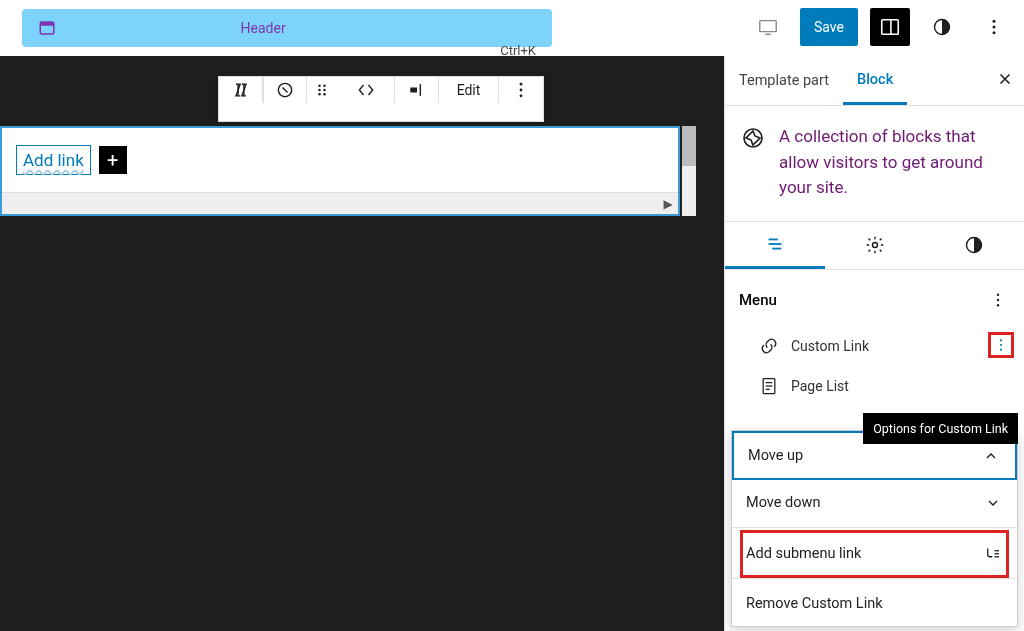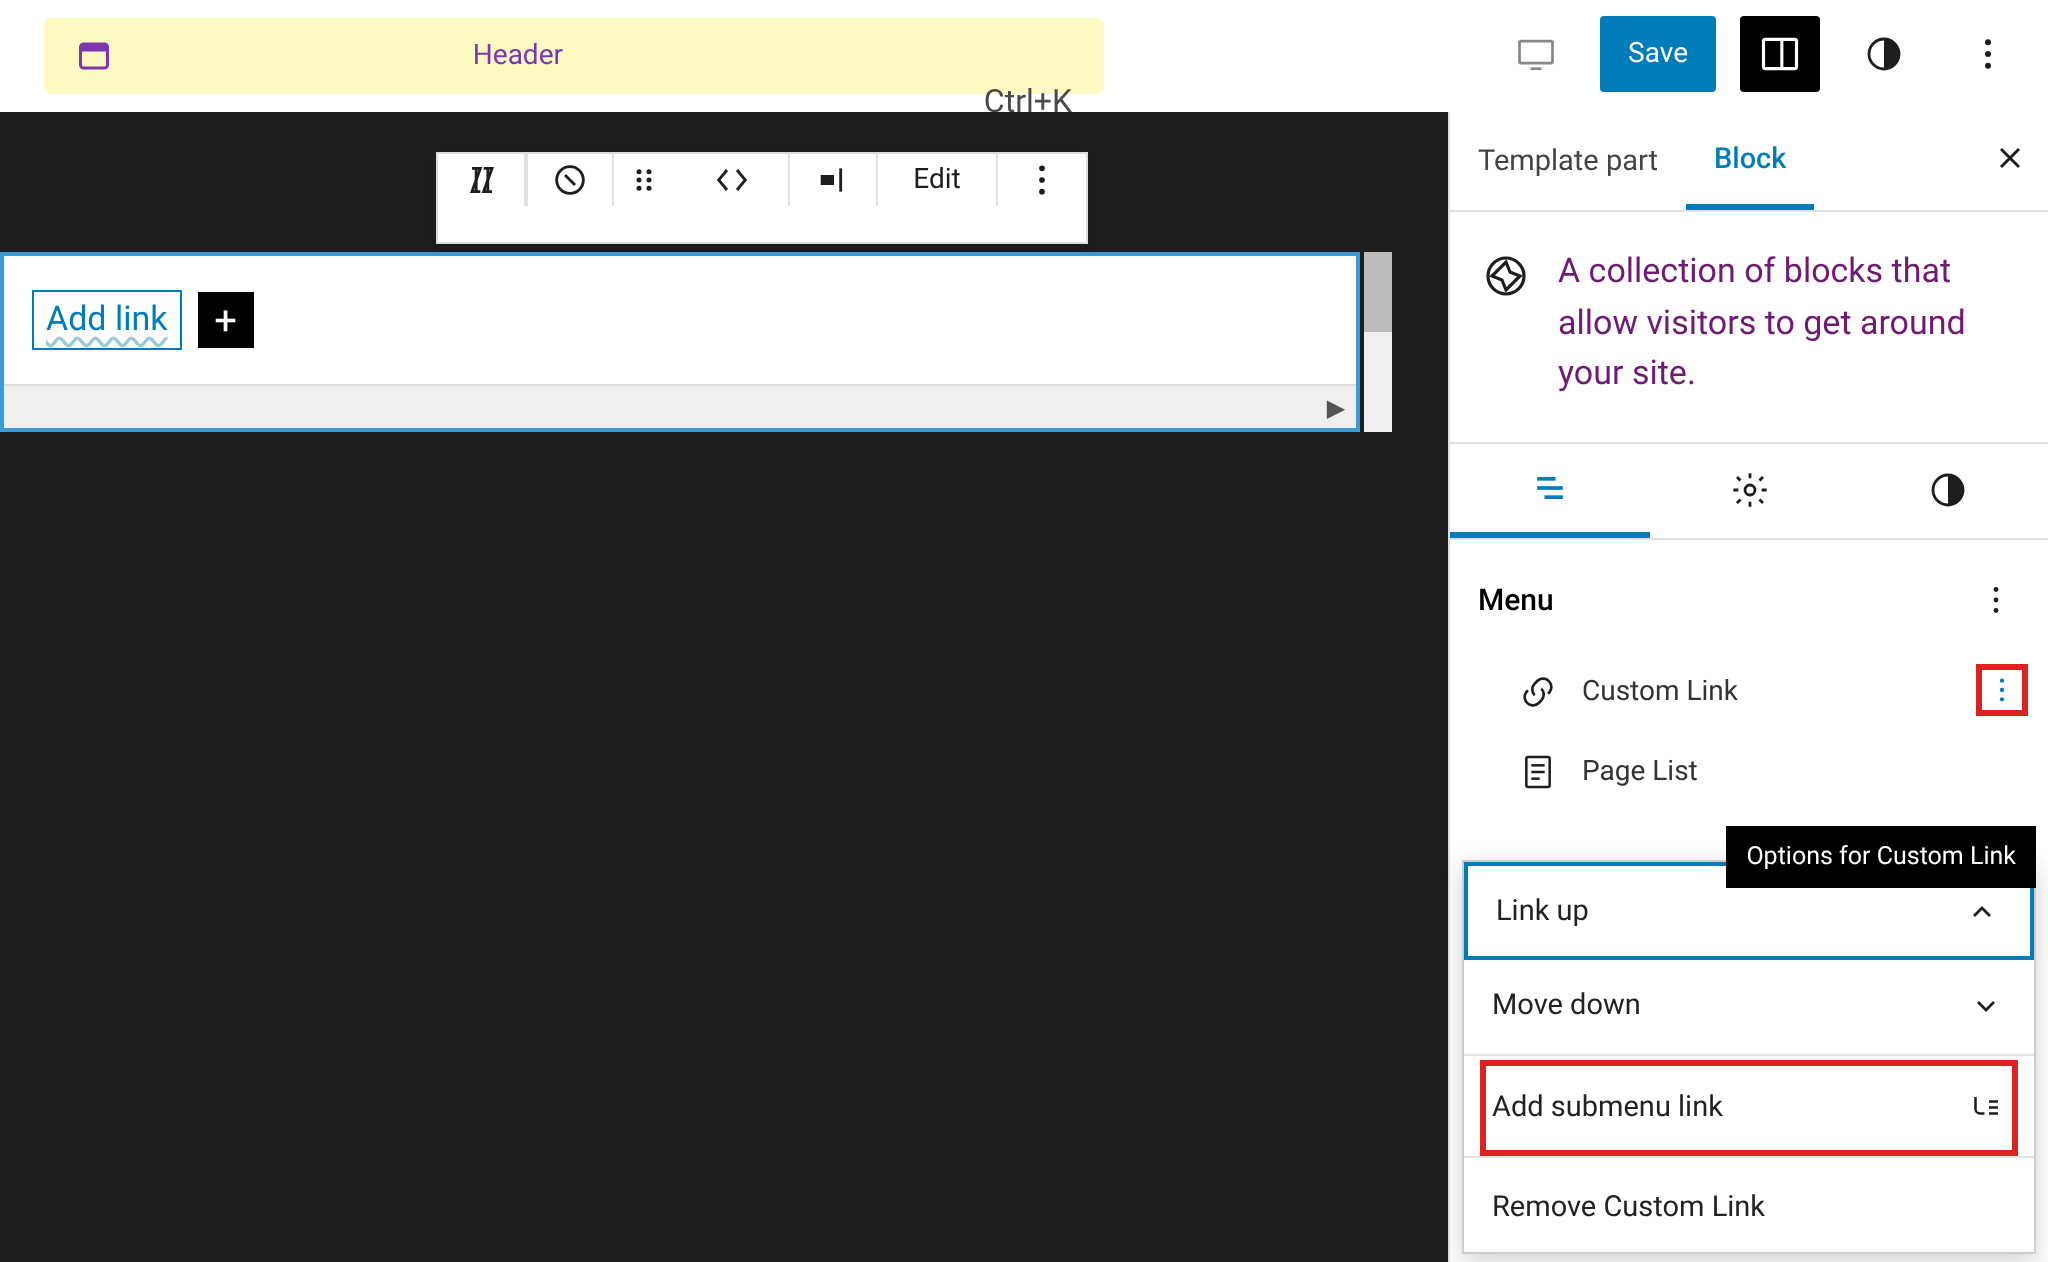--- a/index.html
+++ b/index.html
@@ -1,22 +1,22 @@
 <!DOCTYPE html>
 <html><head>
 <meta charset="utf-8">
 <style>
 * { box-sizing: border-box; margin: 0; padding: 0; font-family: -apple-system, BlinkMacSystemFont, "Segoe UI", Roboto, sans-serif; }
 body { width: 1024px; height: 631px; background: #fff; overflow: hidden; position: relative; }
 
 
 .topbar { height: 56px; display: flex; align-items: center; padding: 0 12px; }
-.header-pill { margin-left: 10px; background: #fef9c3; border-radius: 4px; height: 38px; flex: 0 0 530px; display: flex; align-items: center; padding: 0 16px; color: #7e36b0; font-size: 14px; }
+.header-pill { margin-left: 10px; background: #7dd3fc; border-radius: 4px; height: 38px; flex: 0 0 530px; display: flex; align-items: center; padding: 0 16px; color: #7e36b0; font-size: 14px; }
 .header-pill .hicon { width: 18px; height: 18px; margin-right: 10px; display: flex; align-items: center; justify-content: center; }
-.header-pill .shortcut { color: #4a4a4a; font-size: 16px; margin-top: 44px; }
+.header-pill .shortcut { color: #4a4a4a; font-size: 13px; margin-top: 44px; }
 .header-pill .title { flex: 1; text-align: center; margin-left: -40px; }
 .top-right { position: absolute; right: 10px; top: 7px; display: flex; align-items: center; gap: 12px; }
 .iconbtn { width: 40px; height: 40px; display: flex; align-items: center; justify-content: center; background: transparent; border: none; cursor: pointer; }
 .savebtn { background: #007cba; color: #fff; border: none; height: 38px; padding: 0 14px; font-size: 14px; border-radius: 2px; cursor: pointer; }
 .settings-active { background: #000; color: #fff; border-radius: 2px; width: 40px; height: 38px; display: flex; align-items: center; justify-content: center; }
 
 
 .main { position: absolute; top: 56px; left: 0; right: 300px; bottom: 0; background: #1e1e1e; }
 .canvas-row { background: #fff; position: absolute; top: 62px; left: 0; right: 62px; height: 90px; border: 1px solid #d0d0d0; }
 .pagelist { font-size: 15px; color: #222; flex: 1; }
@@ -257,21 +257,21 @@
           </svg>
       </span>
       <span>Page List</span>
     </div>
   </div>
 
   <div class="tooltip">Options for Custom Link</div>
 
   <div class="dropdown">
     <div class="dd-item selected">
-      <span>Link up</span>
+      <span>Move up</span>
       <span class="dd-icon">
         <svg viewBox="0 0 24 24" width="16" height="16">
             <path d="M6 15l6-6 6 6" stroke="#1e1e1e" stroke-width="2" fill="none"></path>
           </svg>
       </span>
     </div>
     <div class="dd-item">
       <span>Move down</span>
       <span class="dd-icon">
         <svg viewBox="0 0 24 24" width="16" height="16">

